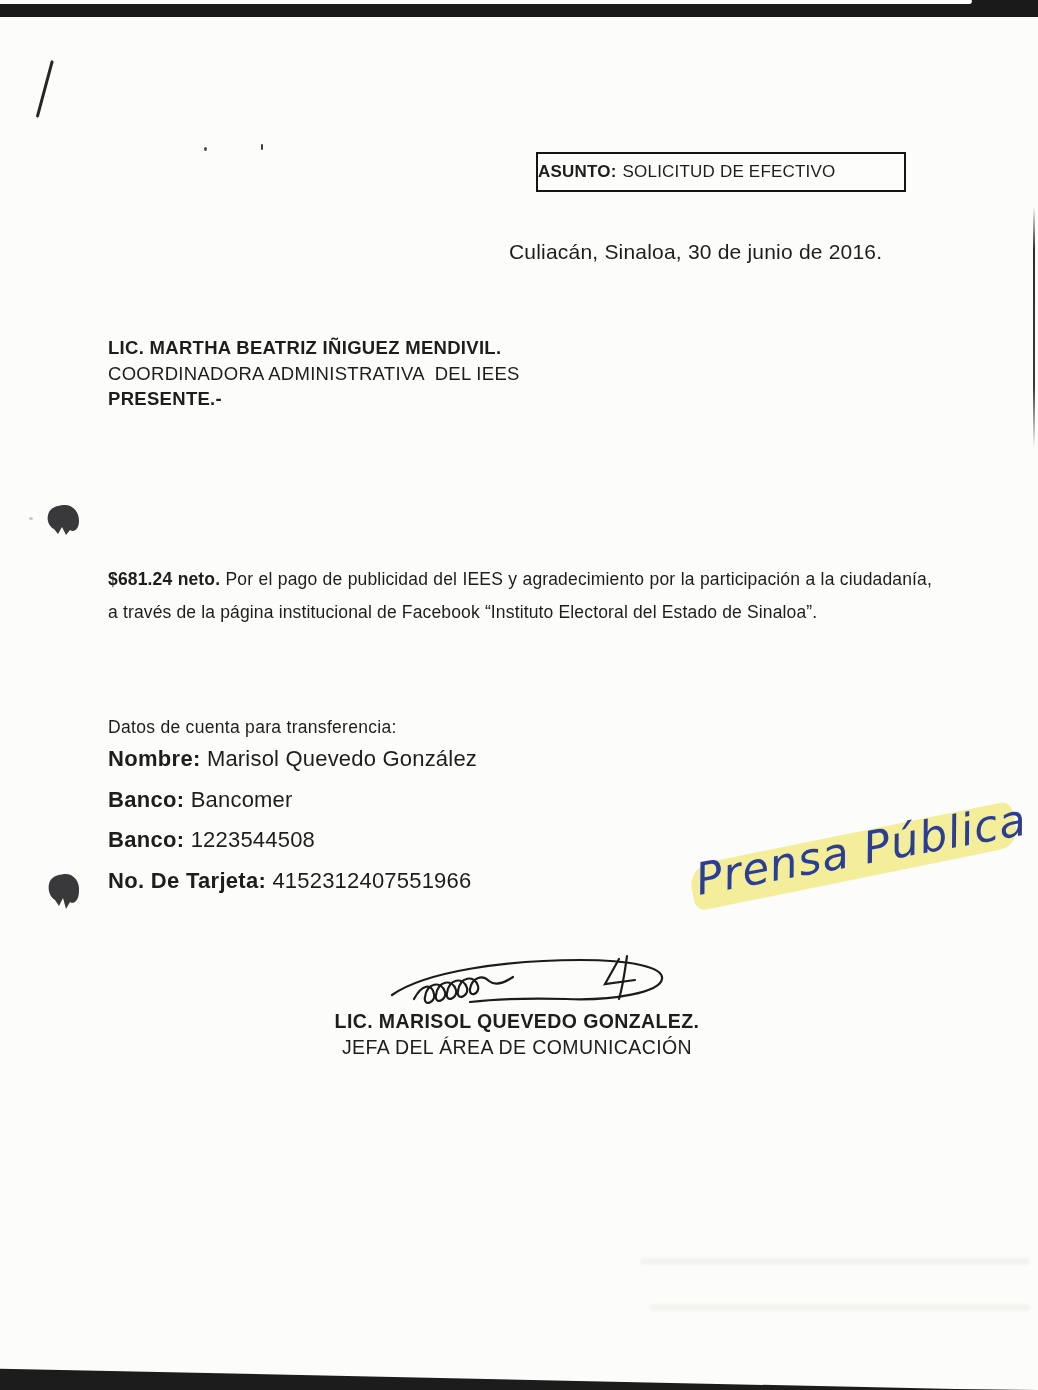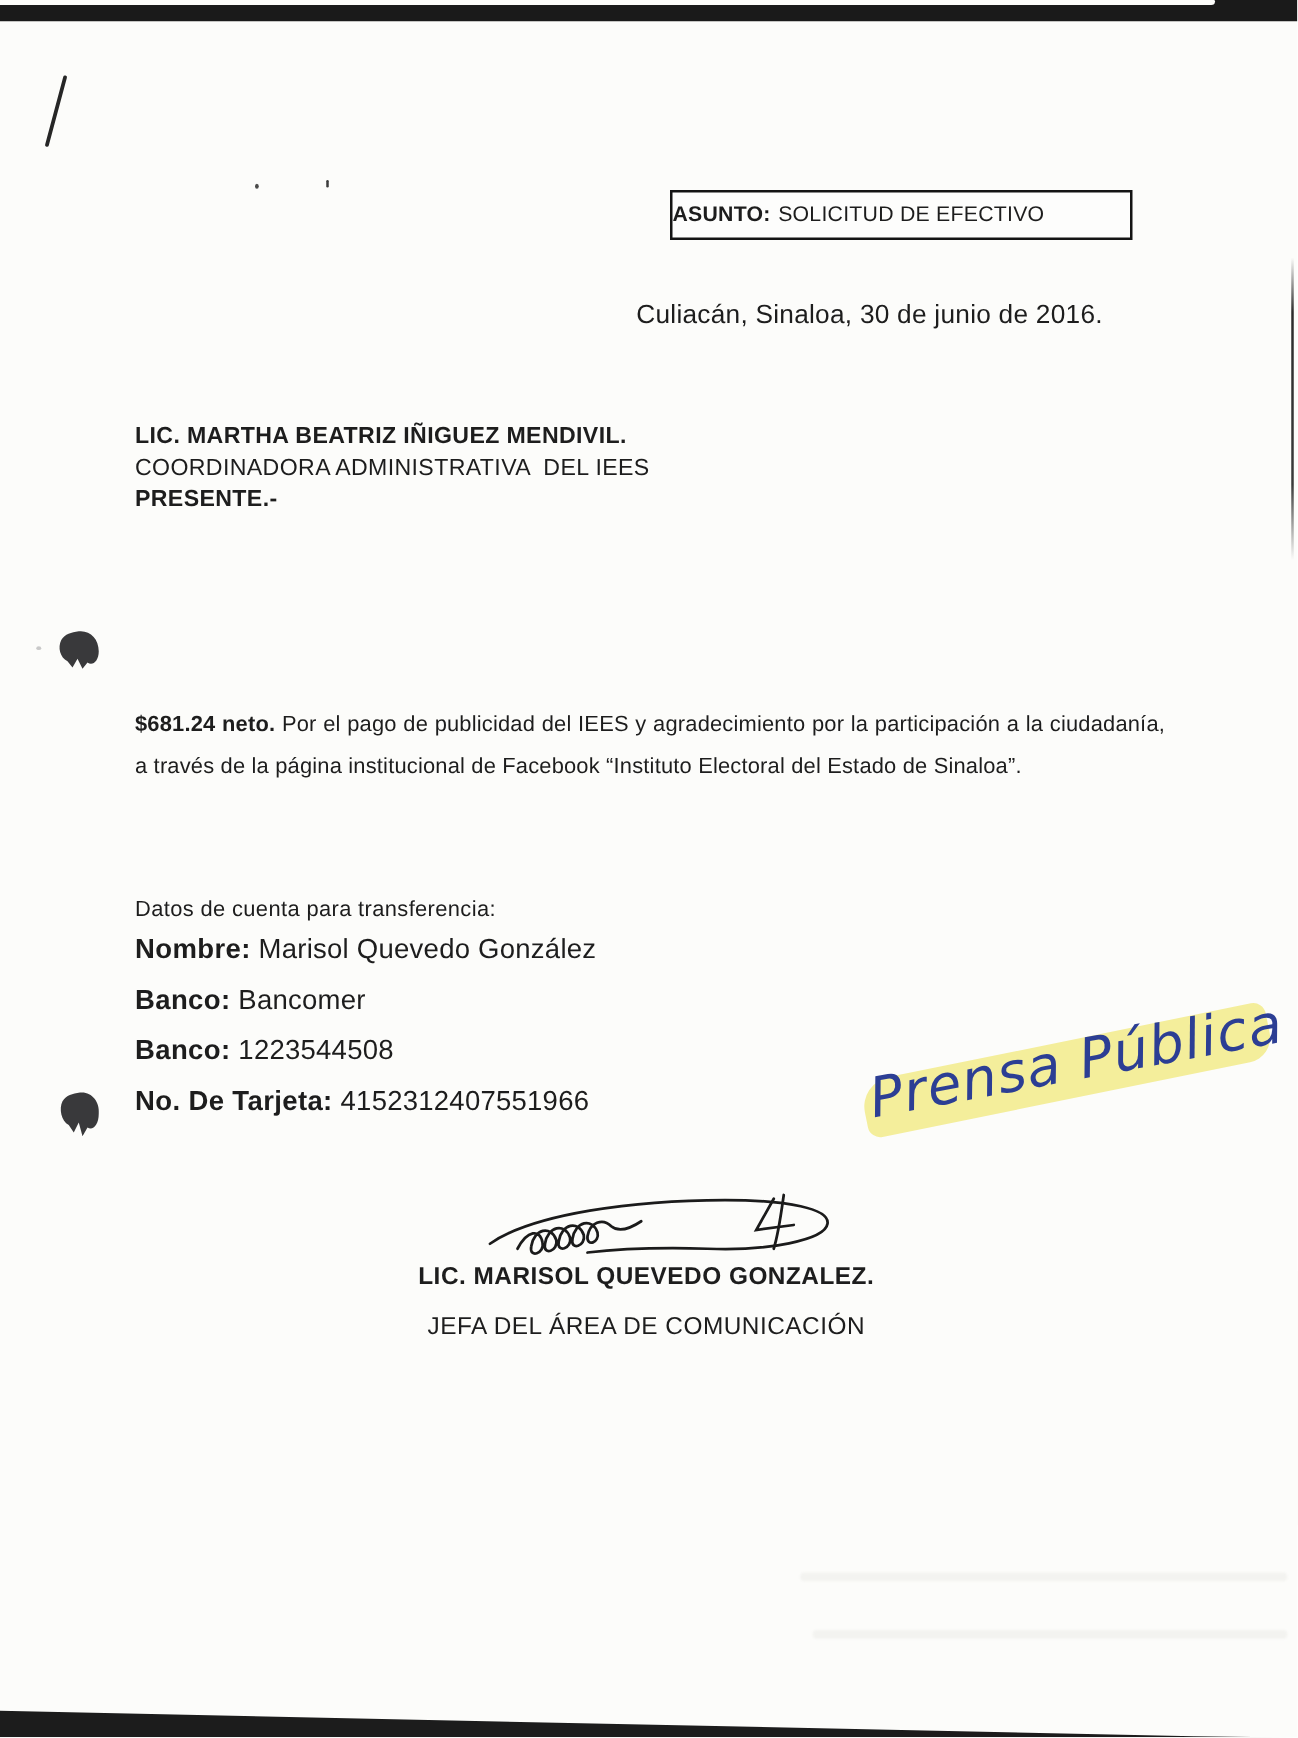--- a/index.html
+++ b/index.html
@@ -49,21 +49,21 @@
   .acct-row.f2{top:827px;}
   .acct-row.f3{top:868px;}
   
   .prensa{position:absolute;left:698px;top:840px;width:340px;height:100px;transform:rotate(-10.5deg);transform-origin:left center;}
   .prensa-hl{position:absolute;left:-6px;top:22px;width:330px;height:46px;background:#f4ee9b;border-radius:24px 10px 20px 10px;transform:rotate(-1deg);}
   .prensa-text{position:absolute;left:0;top:14px;font-family:"DejaVu Sans",sans-serif;font-style:italic;font-size:44px;color:#2c3e94;letter-spacing:1px;white-space:nowrap;}
   
   .sig-scribble{position:absolute;left:378px;top:953px;}
   .sig-block{position:absolute;left:283px;top:1010px;width:468px;text-align:center;}
   .sig-name{font-size:19.5px;font-weight:bold;letter-spacing:.4px;}
-  .sig-title{font-size:19.5px;letter-spacing:.4px;margin-top:17px;}
+  .sig-title{font-size:19.5px;letter-spacing:.4px;margin-top:3px;}
 </style>
 </head>
 <body>
 
 <div class="page">
 
   <div class="scan-top-black"></div>
   <div class="scan-top-sliver"></div>
   <div class="scan-bottom-wedge"></div>
   <div class="scan-right-line"></div>

